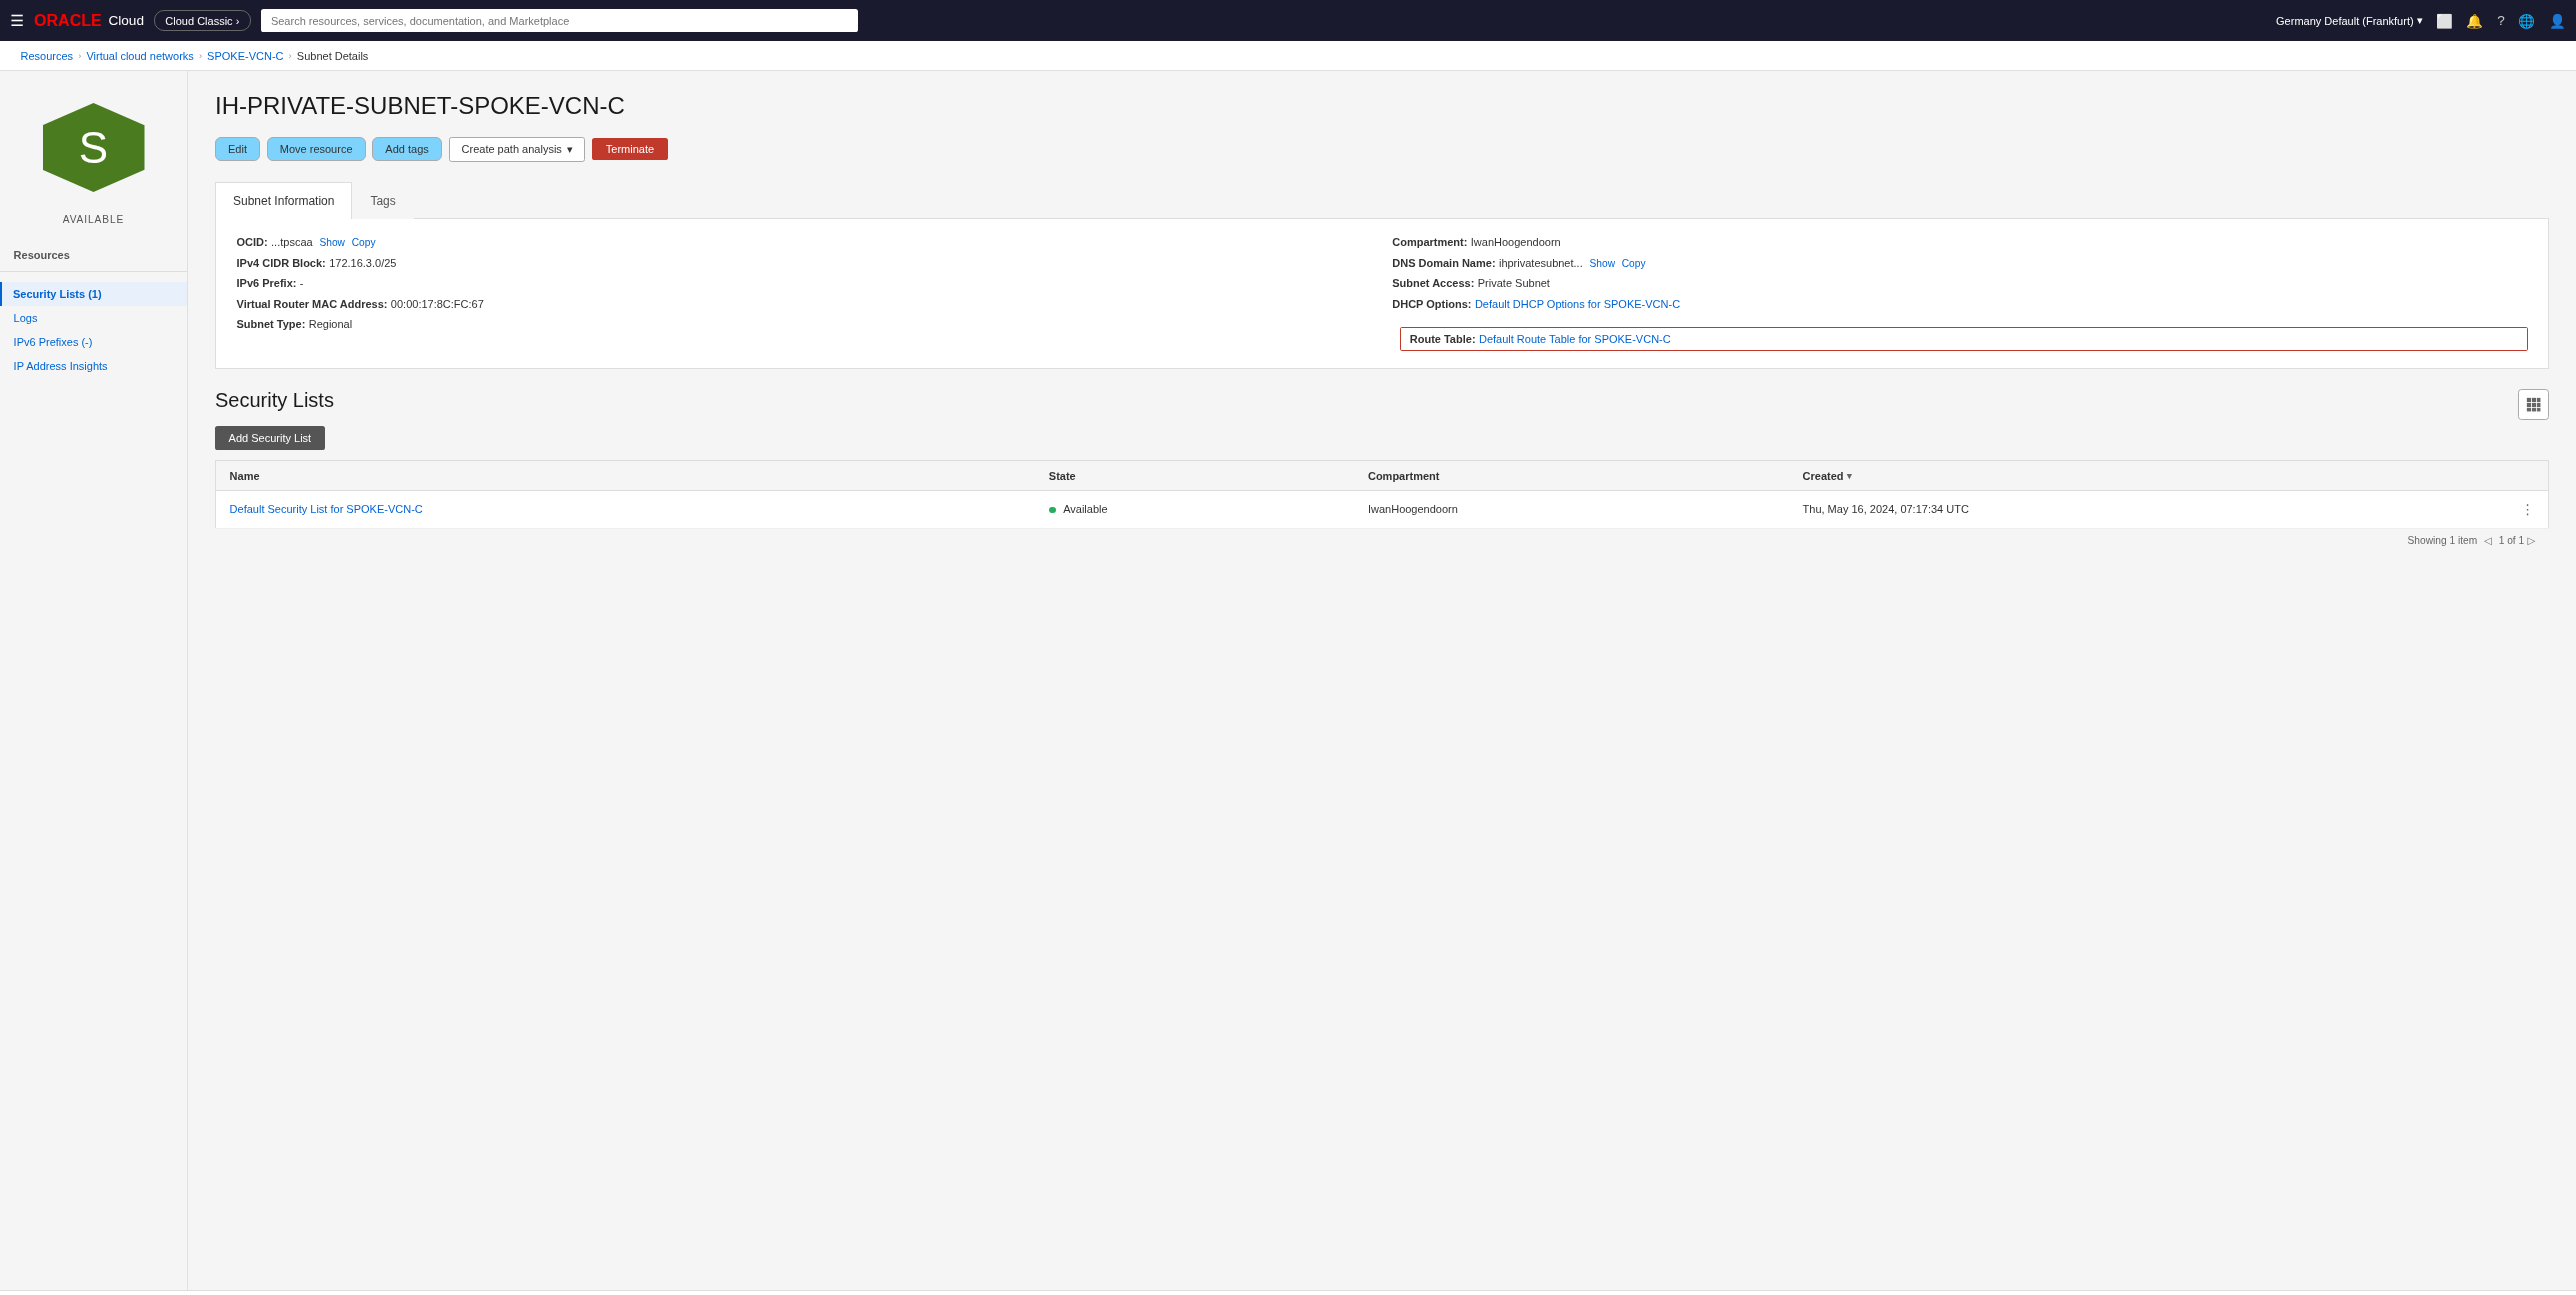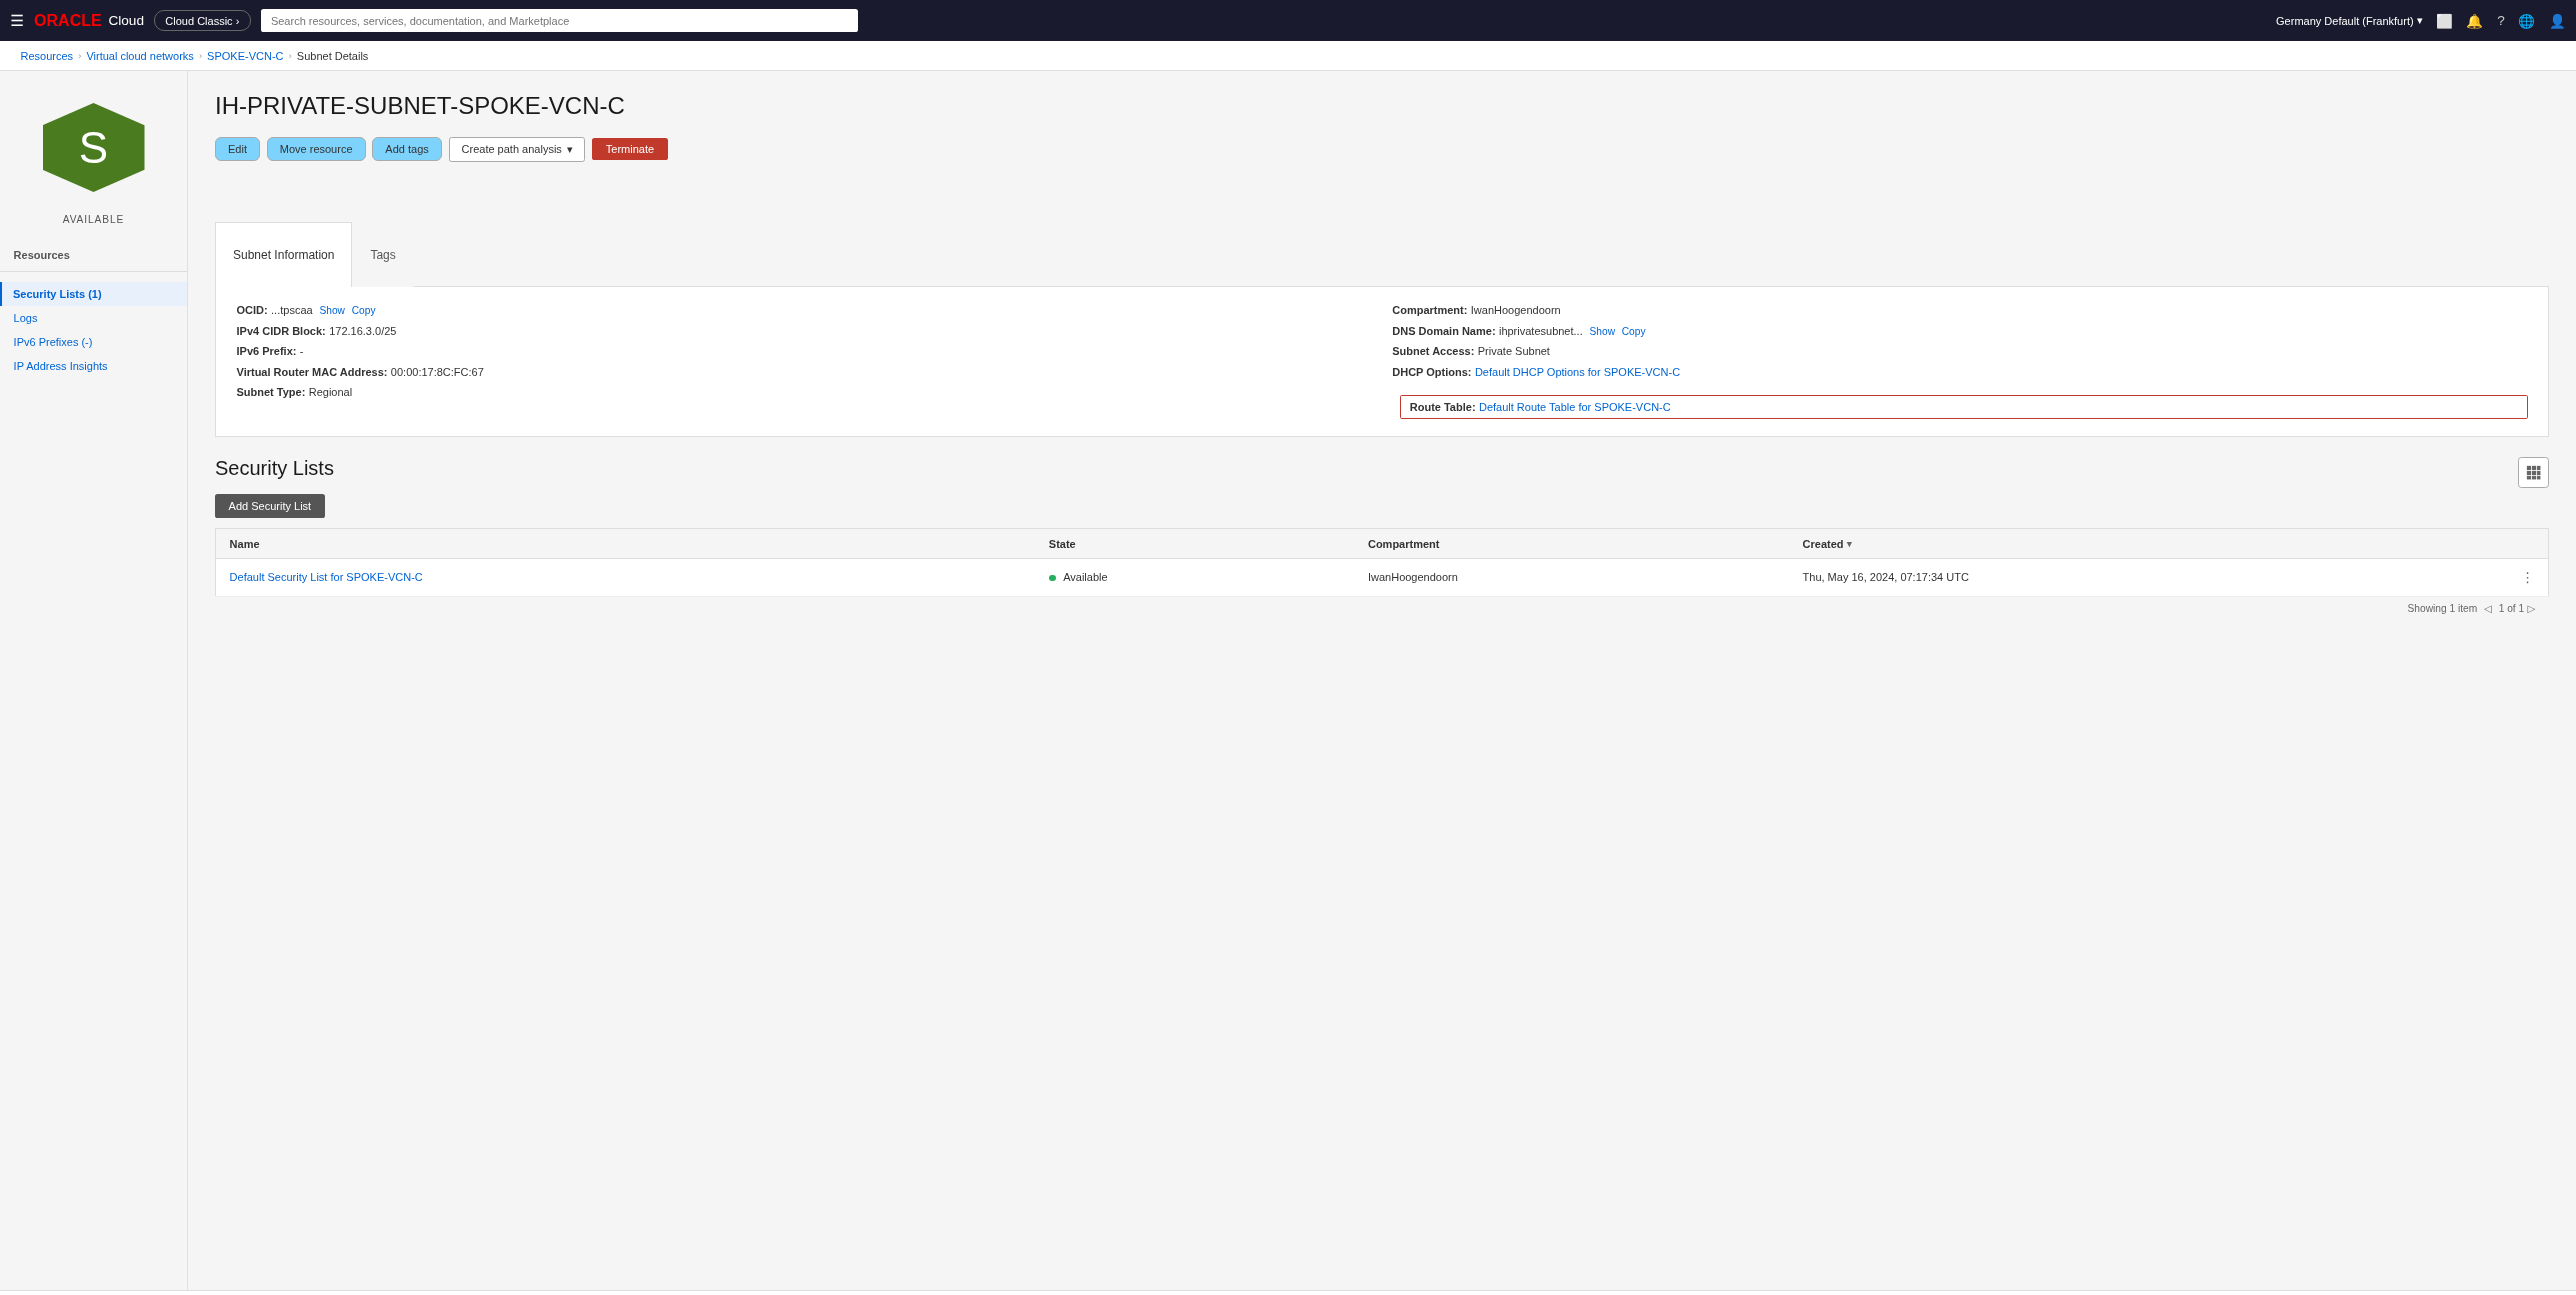--- a/index.html
+++ b/index.html
@@ -110,22 +110,22 @@
       border-radius: 2.6px; font-size: 11px; cursor: pointer; display: flex; align-items: center; gap: 5.1px;
     }
     .btn-terminate {
       background: #c0392b; color: #fff; border: none; padding: 5.1px 13.6px;
       border-radius: 2.6px; font-size: 11px; cursor: pointer;
     }
 
     
     .tabs { display: flex; border-bottom: 0.9px solid #ddd; margin-bottom: 0; }
     .tab {
-      padding: 25px 17px; font-size: 12px; cursor: pointer; color: #555; border: 0.9px solid transparent;
-      border-bottom: none; background: #f5f5f5; margin-bottom: -0.9px; margin-top: 40px;
+      padding: 11px 17px; font-size: 12px; cursor: pointer; color: #555; border: 0.9px solid transparent;
+      border-bottom: none; background: #f5f5f5; margin-bottom: -0.9px;
     }
     .tab.active {
       background: #fff; border-color: #ddd; border-bottom-color: #fff; color: #333; font-weight: 500;
     }
 
     
     .info-panel {
       background: #fff; border: 0.9px solid #ddd; border-top: none;
       padding: 17px 20.5px; margin-bottom: 20.5px;
     }

